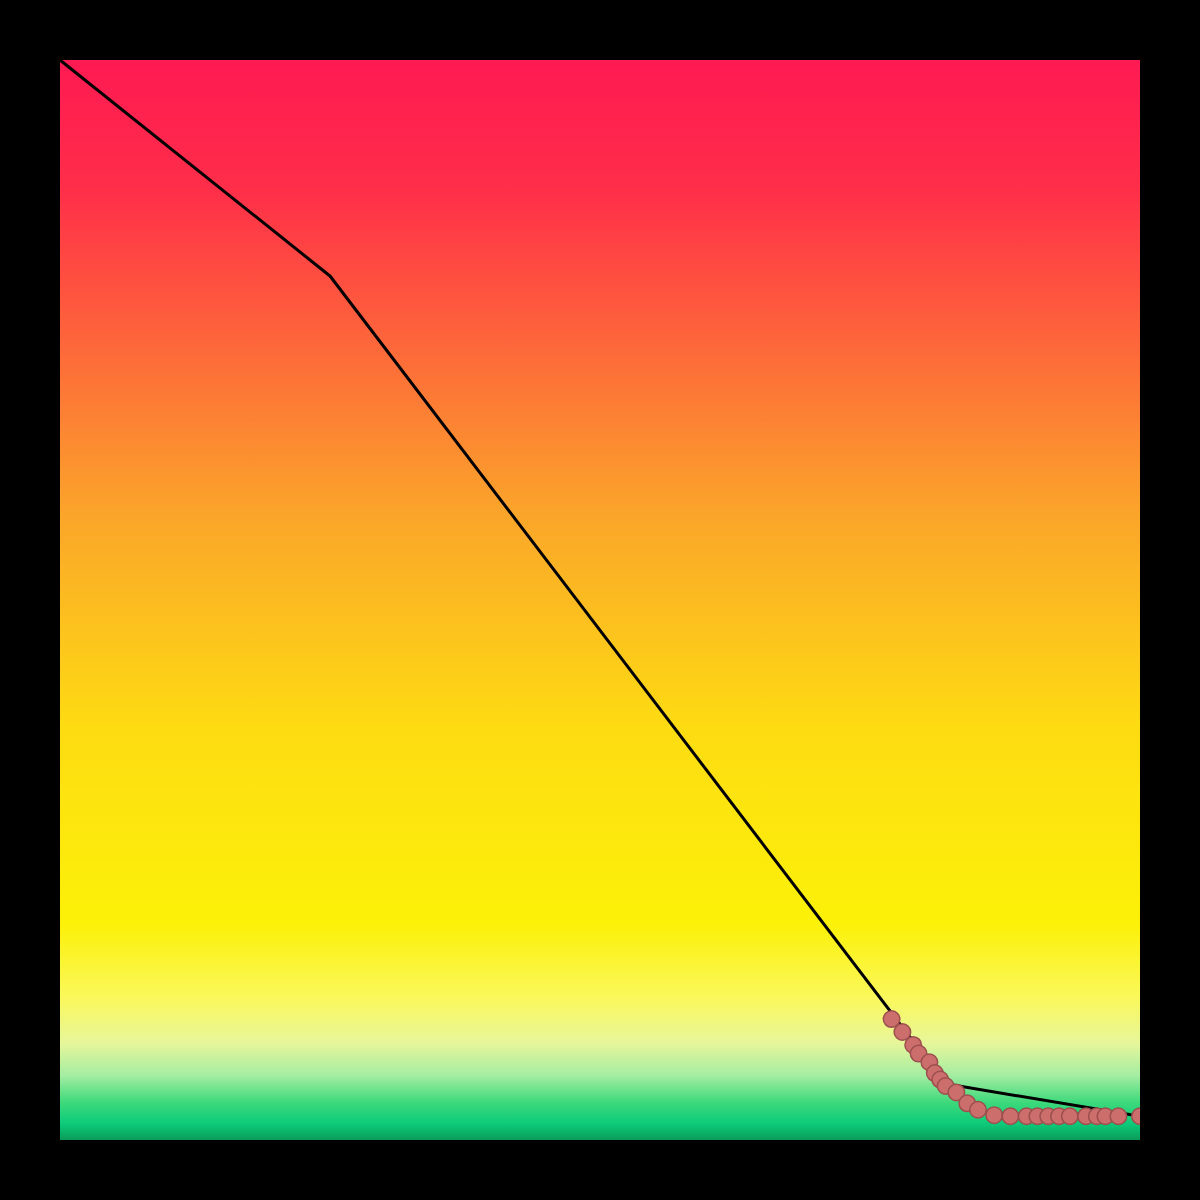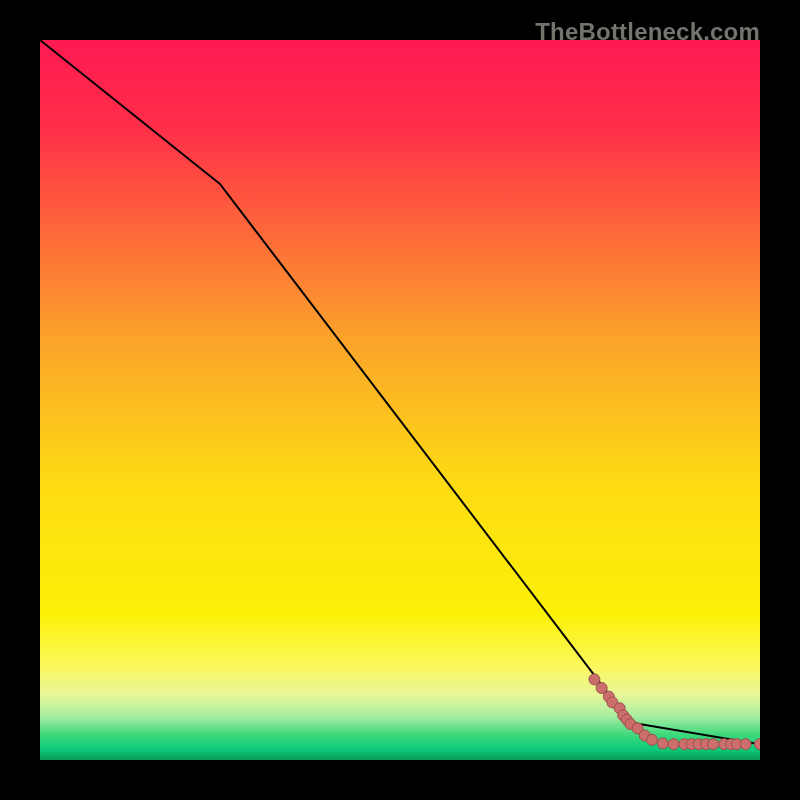--- a/index.html
+++ b/index.html
@@ -94,14 +94,13 @@
           <circle cx="666" cy="704.16" r="5.5" class="dot"></circle>
           <circle cx="673.2" cy="704.16" r="5.5" class="dot"></circle>
           <circle cx="684" cy="704.16" r="5.5" class="dot"></circle>
           <circle cx="691.1999999999999" cy="704.16" r="5.5" class="dot"></circle>
           <circle cx="696.96" cy="704.16" r="5.5" class="dot"></circle>
           <circle cx="705.6" cy="704.16" r="5.5" class="dot"></circle>
           <circle cx="720" cy="704.16" r="5.5" class="dot"></circle>
         </g>
     </svg>
   </div>
-  <div class="watermark">TheBottleneck.com</div>
 </div>
 
 </body></html>

